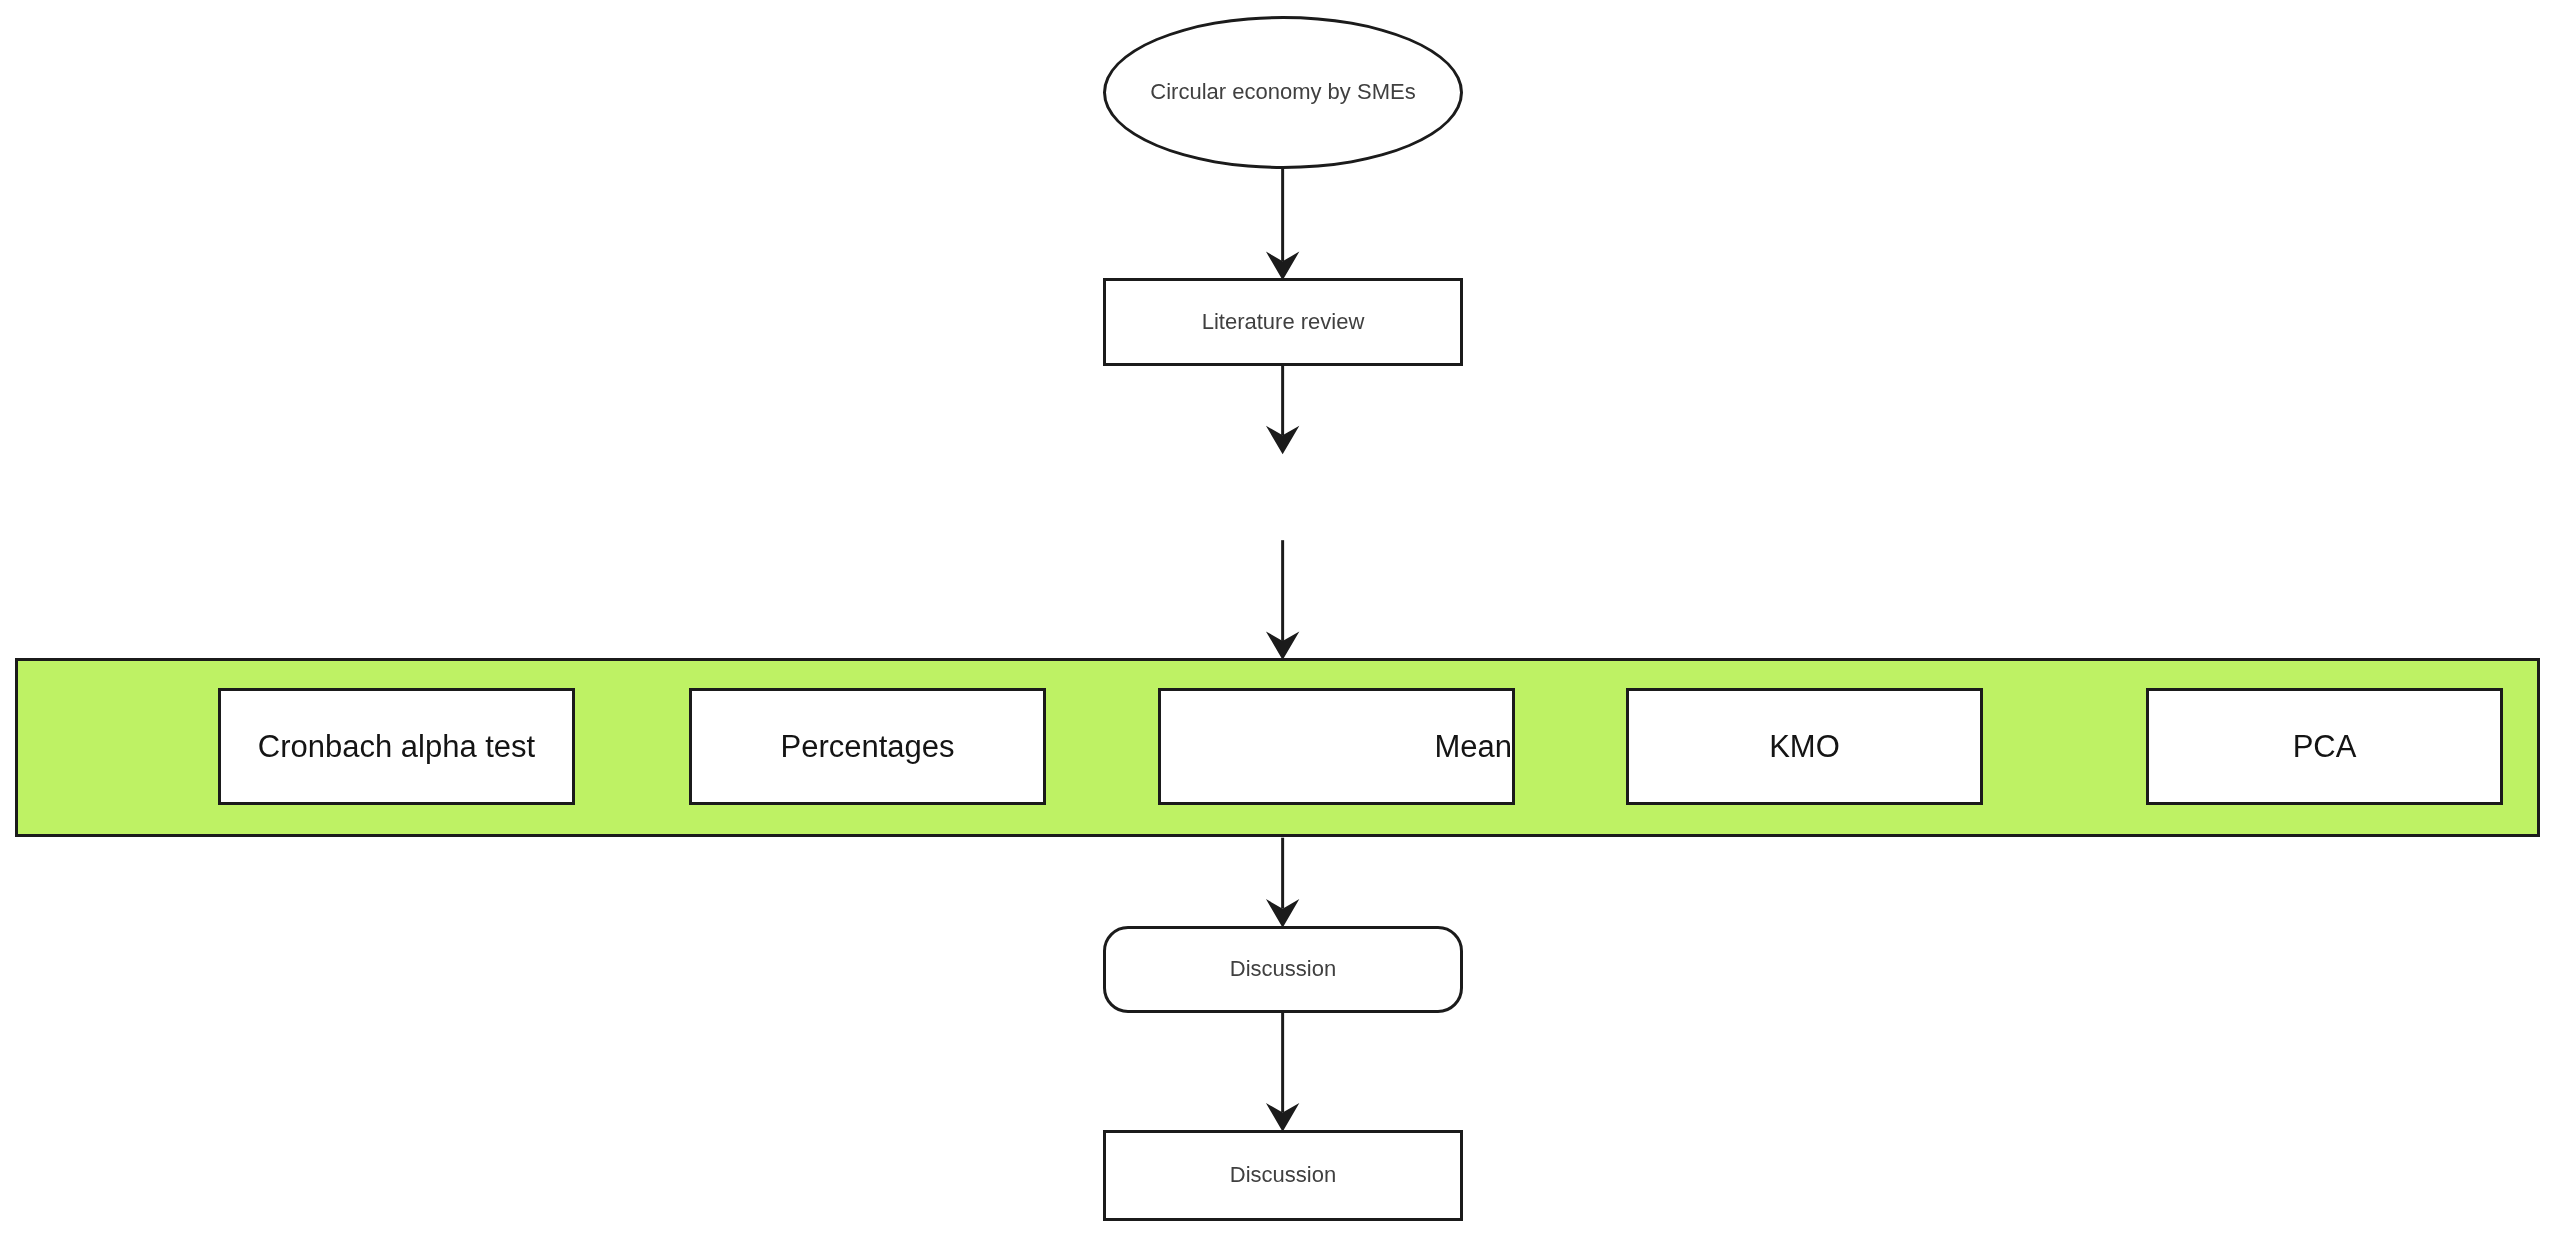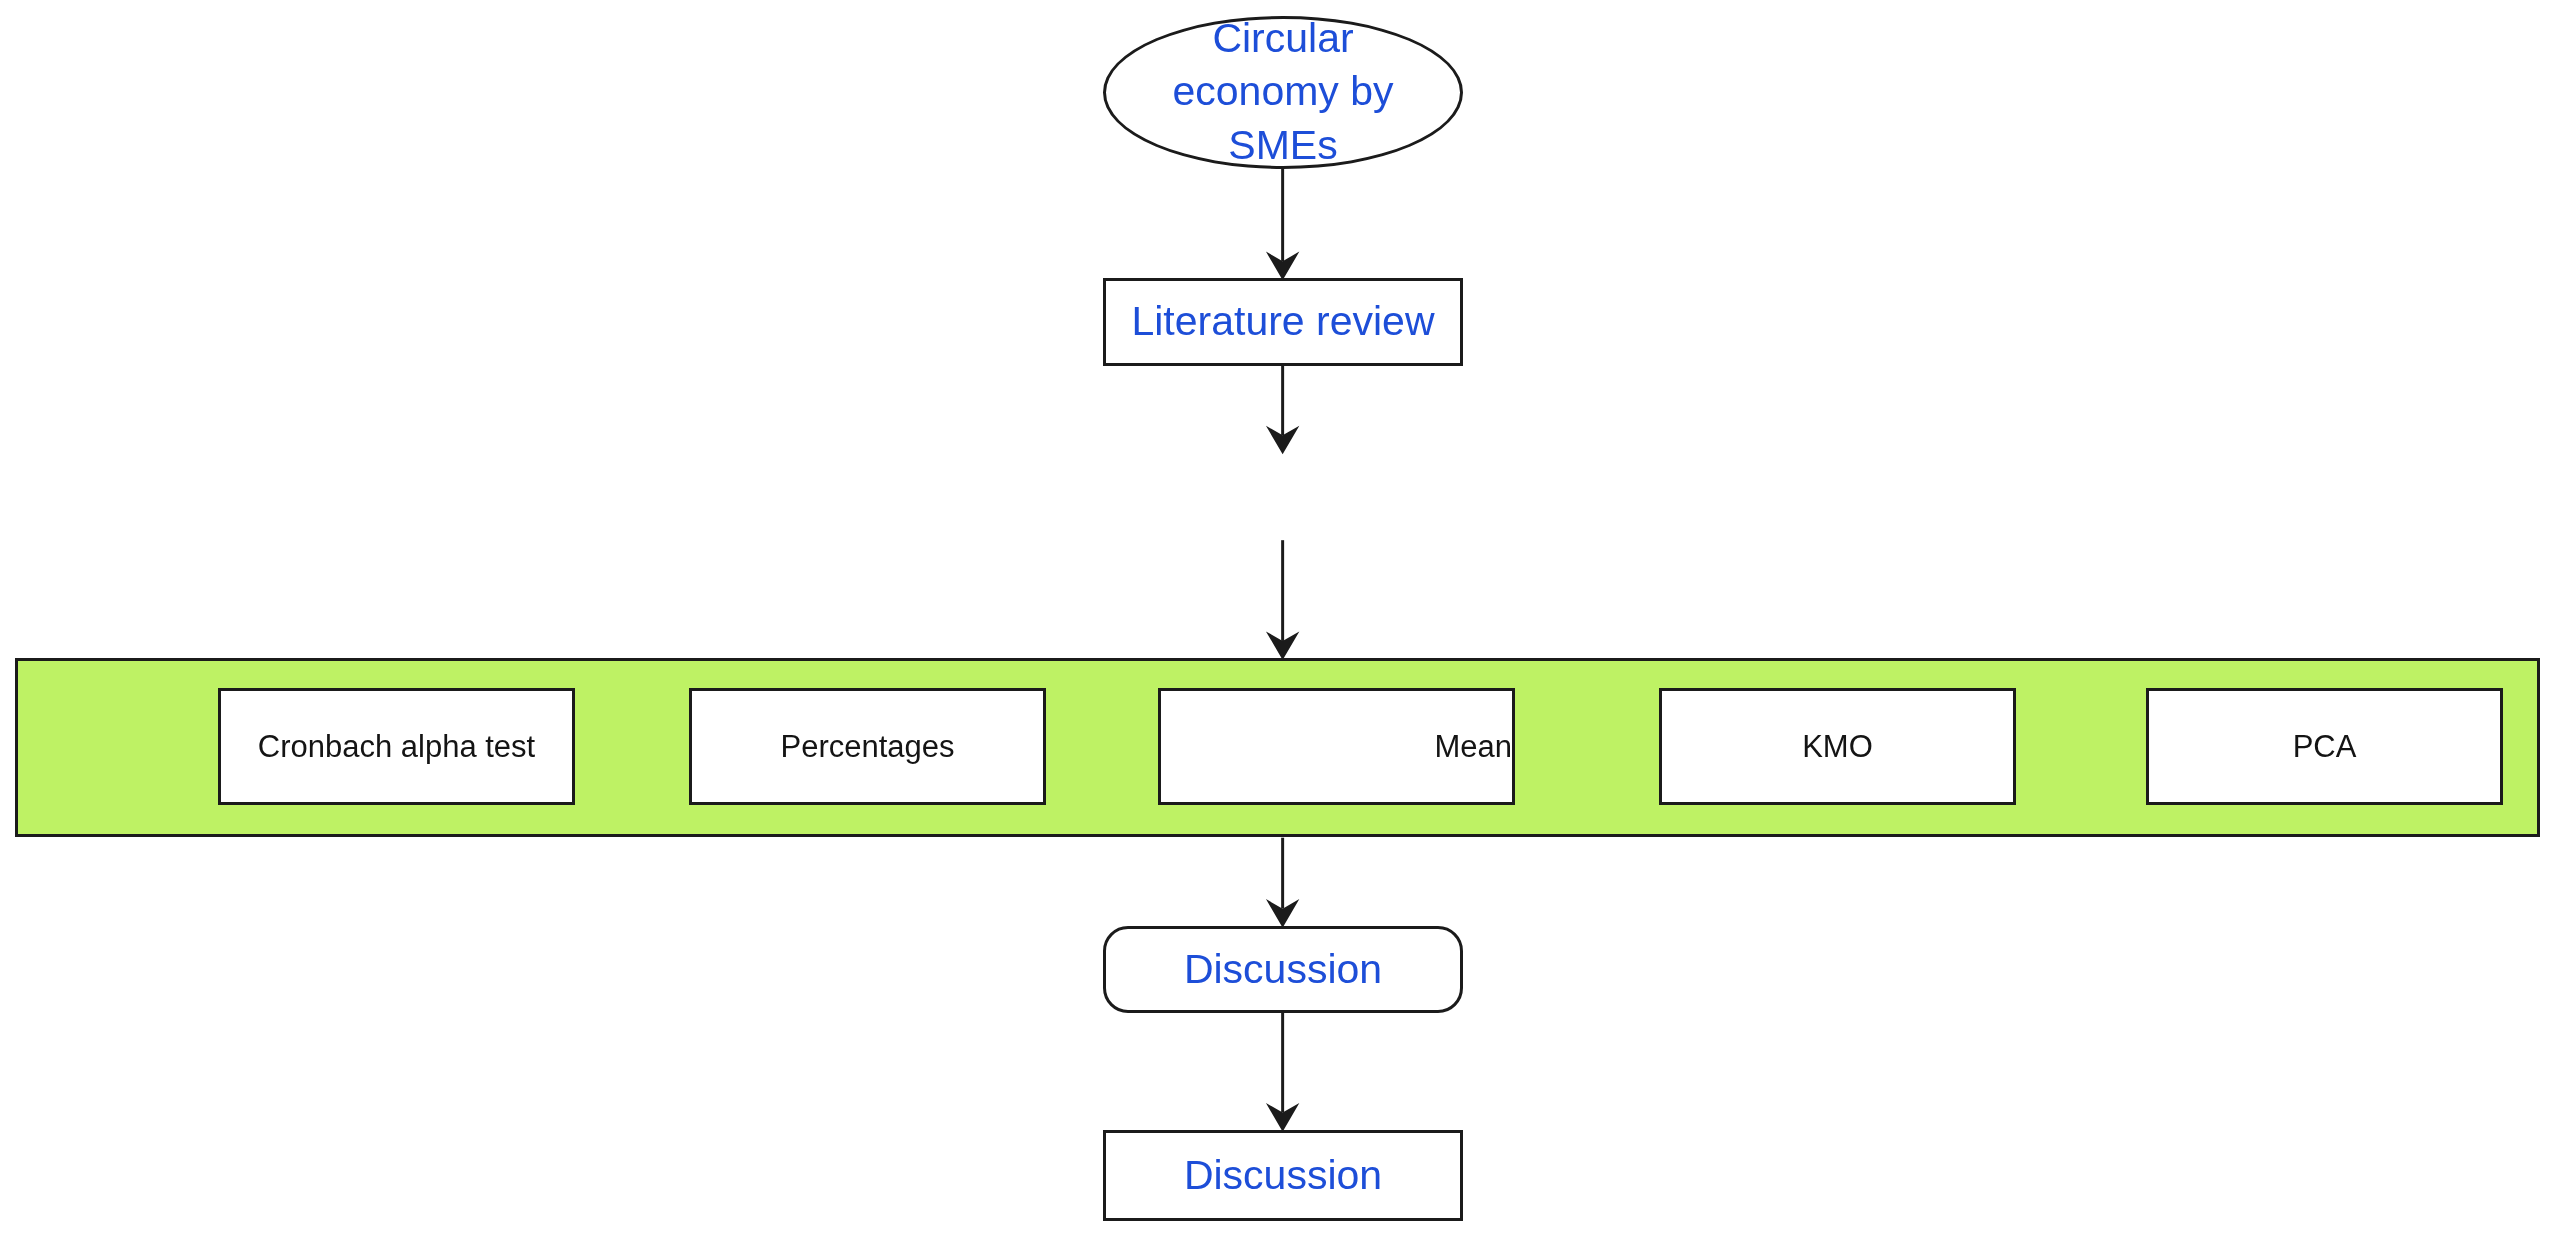--- a/index.html
+++ b/index.html
@@ -27,22 +27,22 @@
   }
   .node {
     position: absolute;
     box-sizing: border-box;
     border: 3.6px solid #1b1b1b;
     background: #ffffff;
     display: flex;
     align-items: center;
     justify-content: center;
     text-align: center;
-    color: #1d4ed8;
-    font-size: 41px;
+    color: #404040;
+    font-size: 22px;
     line-height: 1.3;
   }
   .ellipse {
     left: 1103px; top: 15.5px;
     width: 360px; height: 153px;
     border-radius: 50%;
     padding: 0 21.5px;
   }
   .rect-center {
     left: 1103px;
@@ -71,21 +71,21 @@
     display: flex;
     align-items: center;
     justify-content: center;
     text-align: center;
     color: #141414;
     font-size: 31px;
   }
   .m-0 { left: 200px; }
   .m-1 { left: 671px; }
   .m-2 { left: 1140px; justify-content: flex-end; }
-  .m-3 { left: 1641px; }
+  .m-3 { left: 1608px; }
   .m-4 { left: 2080px; margin-left: 48px; }
   .label { display: inline-block; }
 </style>
 </head>
 <body>
 
 <div class="canvas">
 
   <svg class="arrows" viewBox="0 0 4320 2068" xmlns="http://www.w3.org/2000/svg">
 

